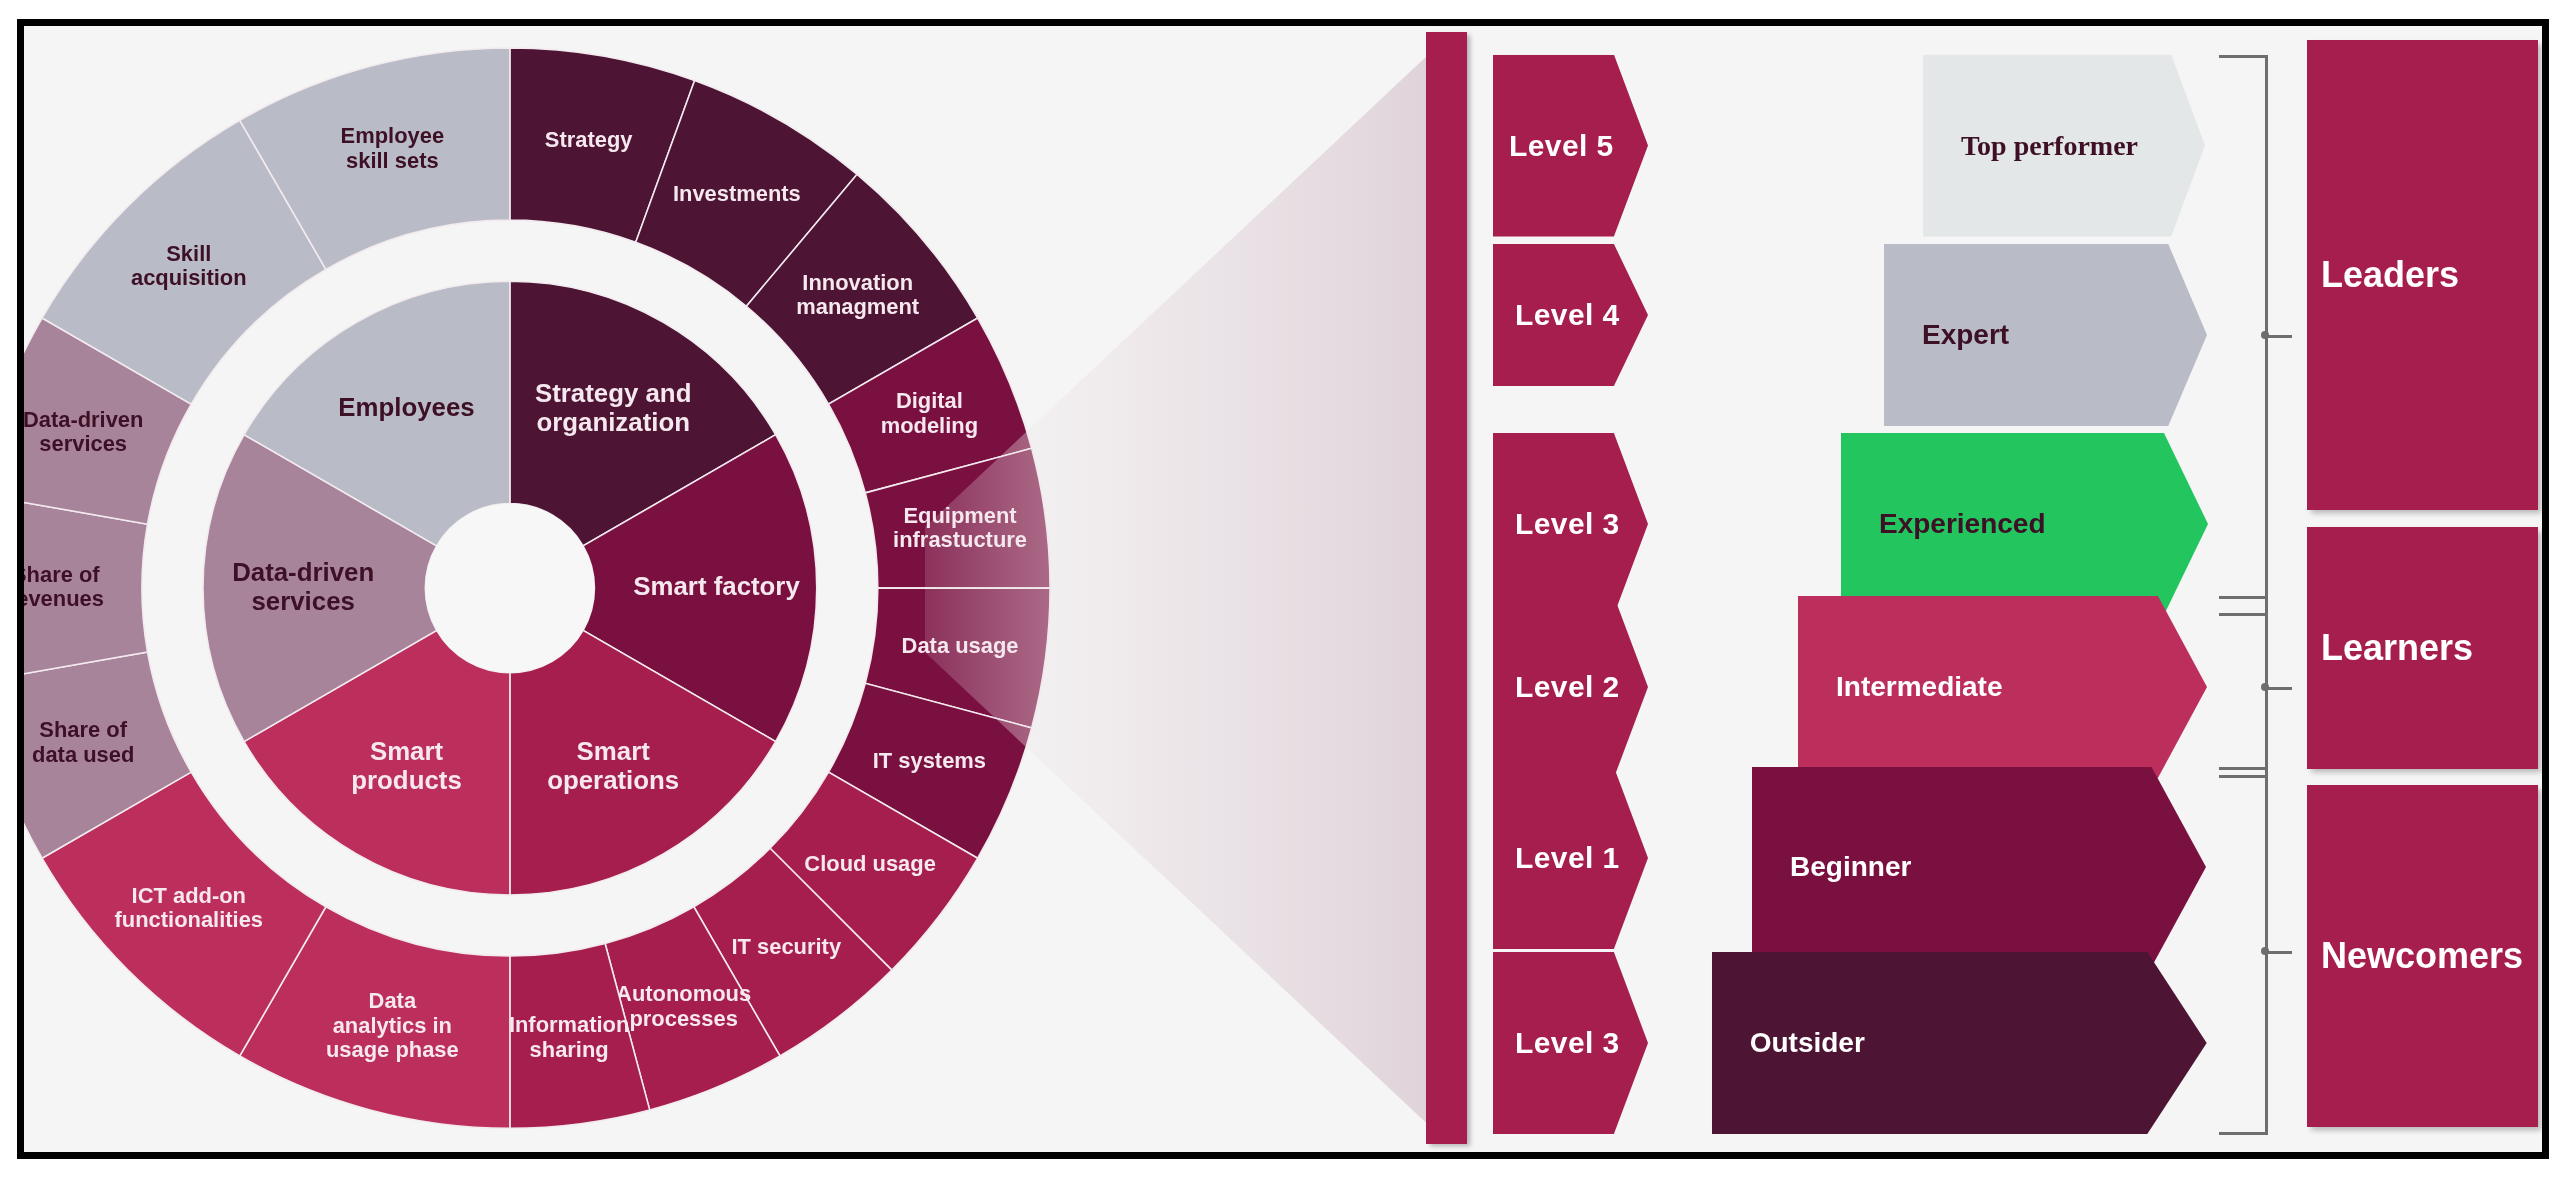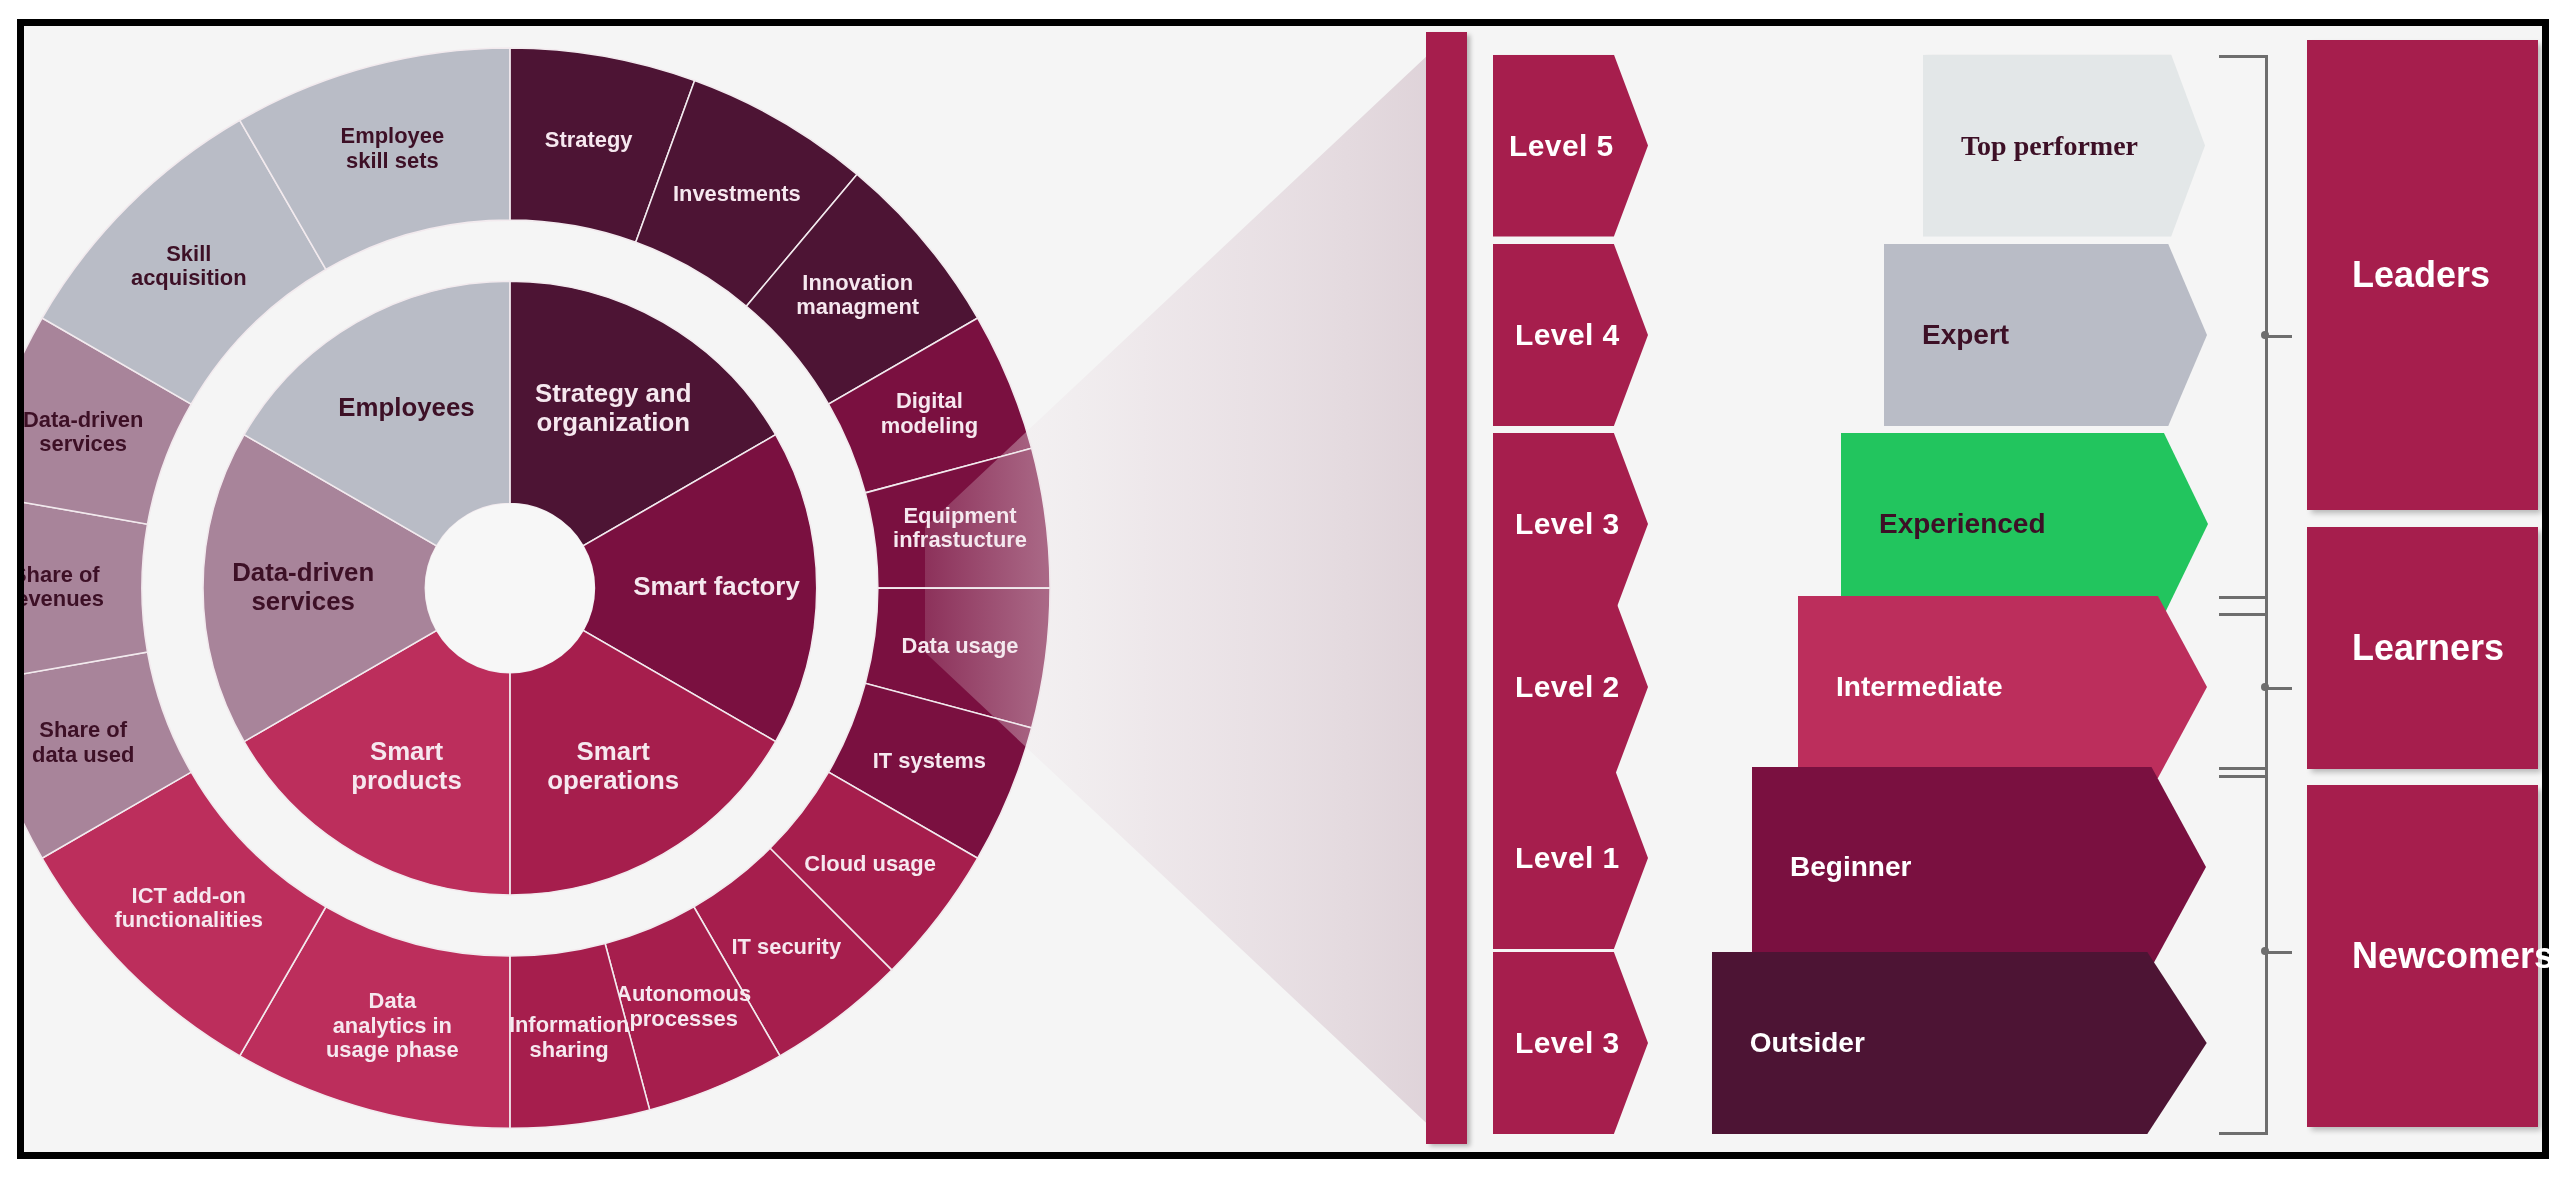--- a/index.html
+++ b/index.html
@@ -84,21 +84,21 @@
     position:absolute;right:-3.9px;top:calc(50% - 3.9px);
     width:7.8px;height:7.8px;background:#6e6e6e;border-radius:50%;
   }
 
   .catbox{
     position:absolute;
     background:#a61e4d;
     color:#ffffff;
     font-weight:bold;font-size:36px;
     display:flex;align-items:center;
-    padding-left:45px;
+    padding-left:14px;
     box-sizing:border-box;
     box-shadow:3.9px 3.9px 5.5px rgba(0,0,0,0.25);
   }
 </style>
 </head>
 <body>
 
 <div id="frame">
   <div id="border"></div>
   <div id="canvas">
@@ -169,21 +169,21 @@
         </defs>
         <path d="M 0,640 L 660,20 L 660,1420 L 0,800 Z" fill="url(#funGrad)"></path>
       </svg>
 
       <div class="bigbar"></div>
 
       <div class="levelcol">
         <div class="levelchip" style="top: 28.5px; height: 182px; line-height: 182px; padding-left: 16px;">
           <span>Level 5</span>
         </div>
-        <div class="levelchip" style="top: 218px; height: 182px; line-height: 182px;">
+        <div class="levelchip" style="top: 218px; height: 142px; line-height: 182px;">
           <span>Level 4</span>
         </div>
         <div class="levelchip" style="top: 407px; height: 182px; line-height: 182px;">
           <span>Level 3</span>
         </div>
         <div class="levelchip" style="top: 570px; height: 182px; line-height: 182px;">
           <span>Level  2</span>
         </div>
         <div class="levelchip" style="top: 741px; height: 182px; line-height: 182px;">
           <span>Level 1</span>

